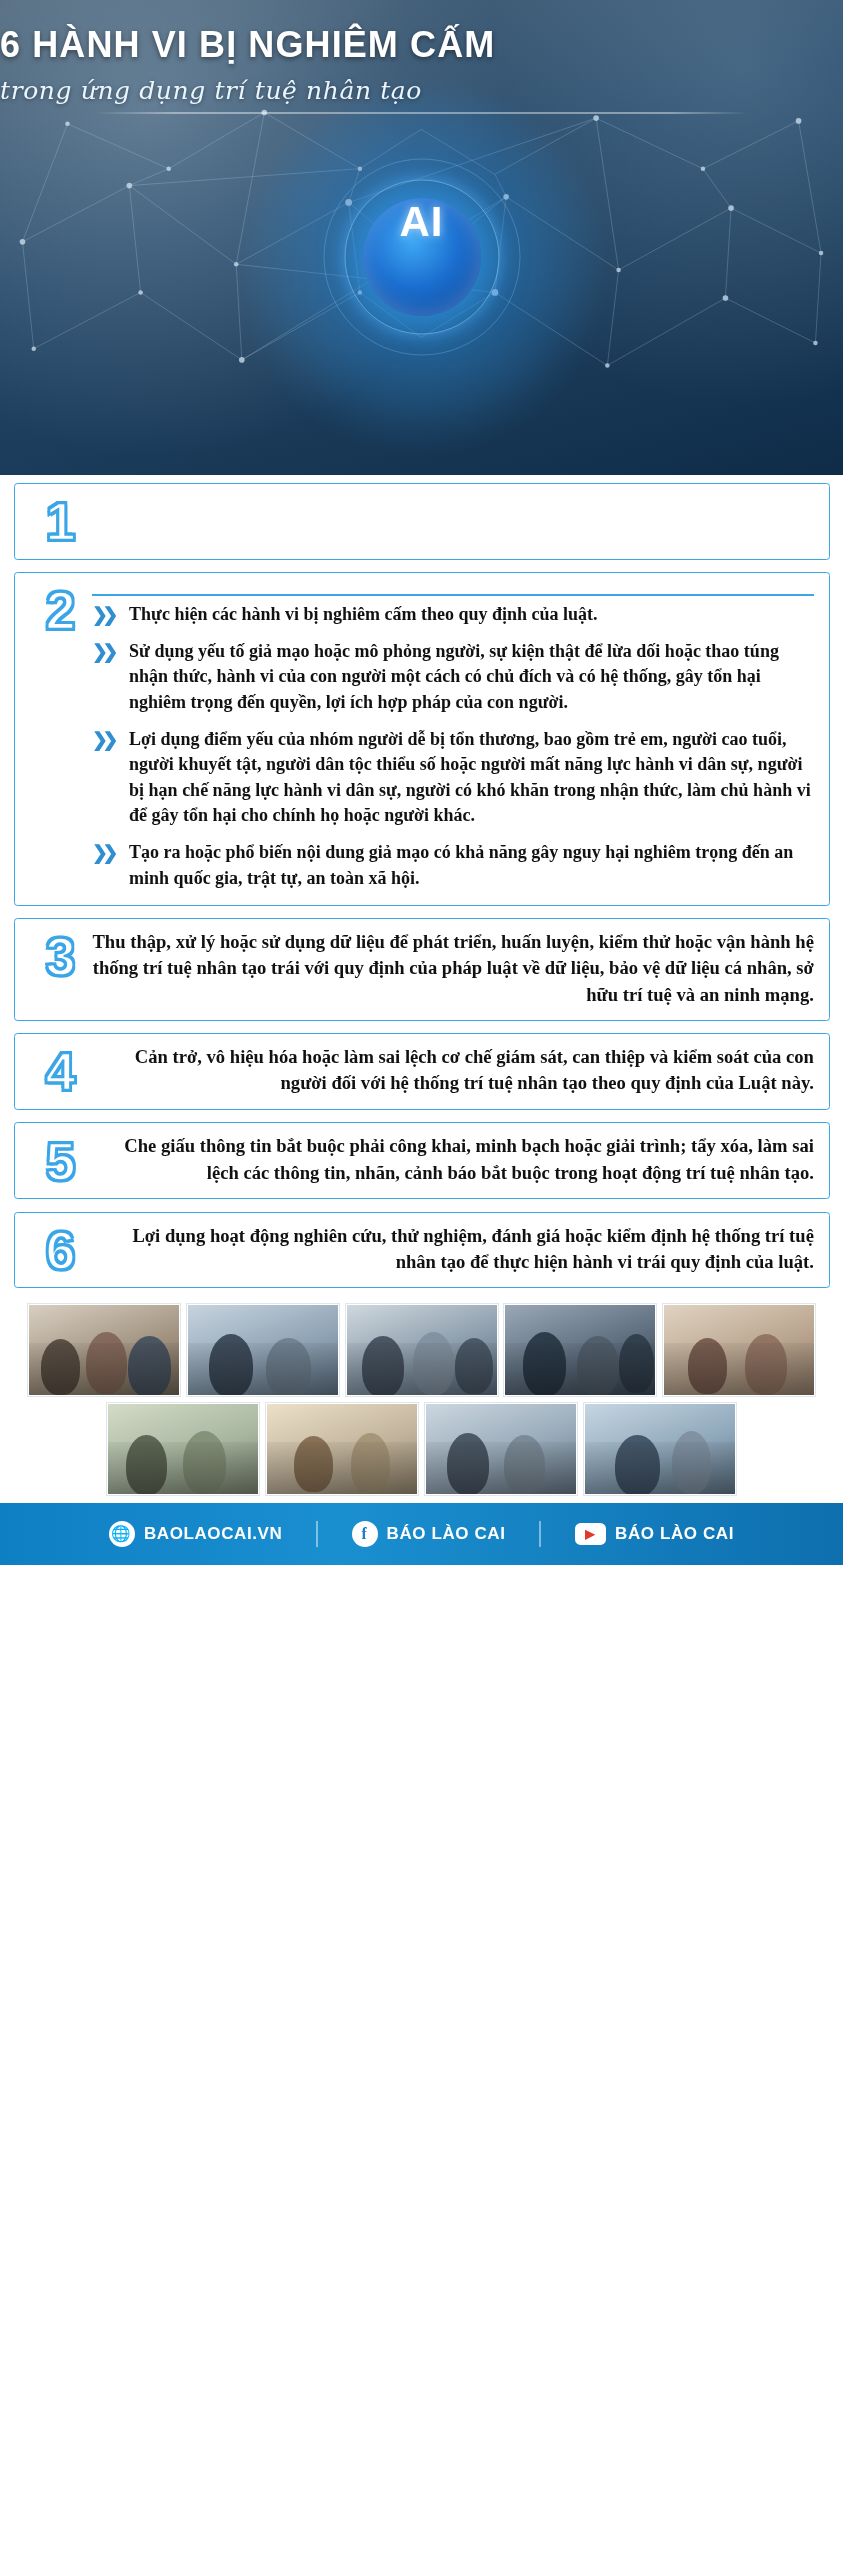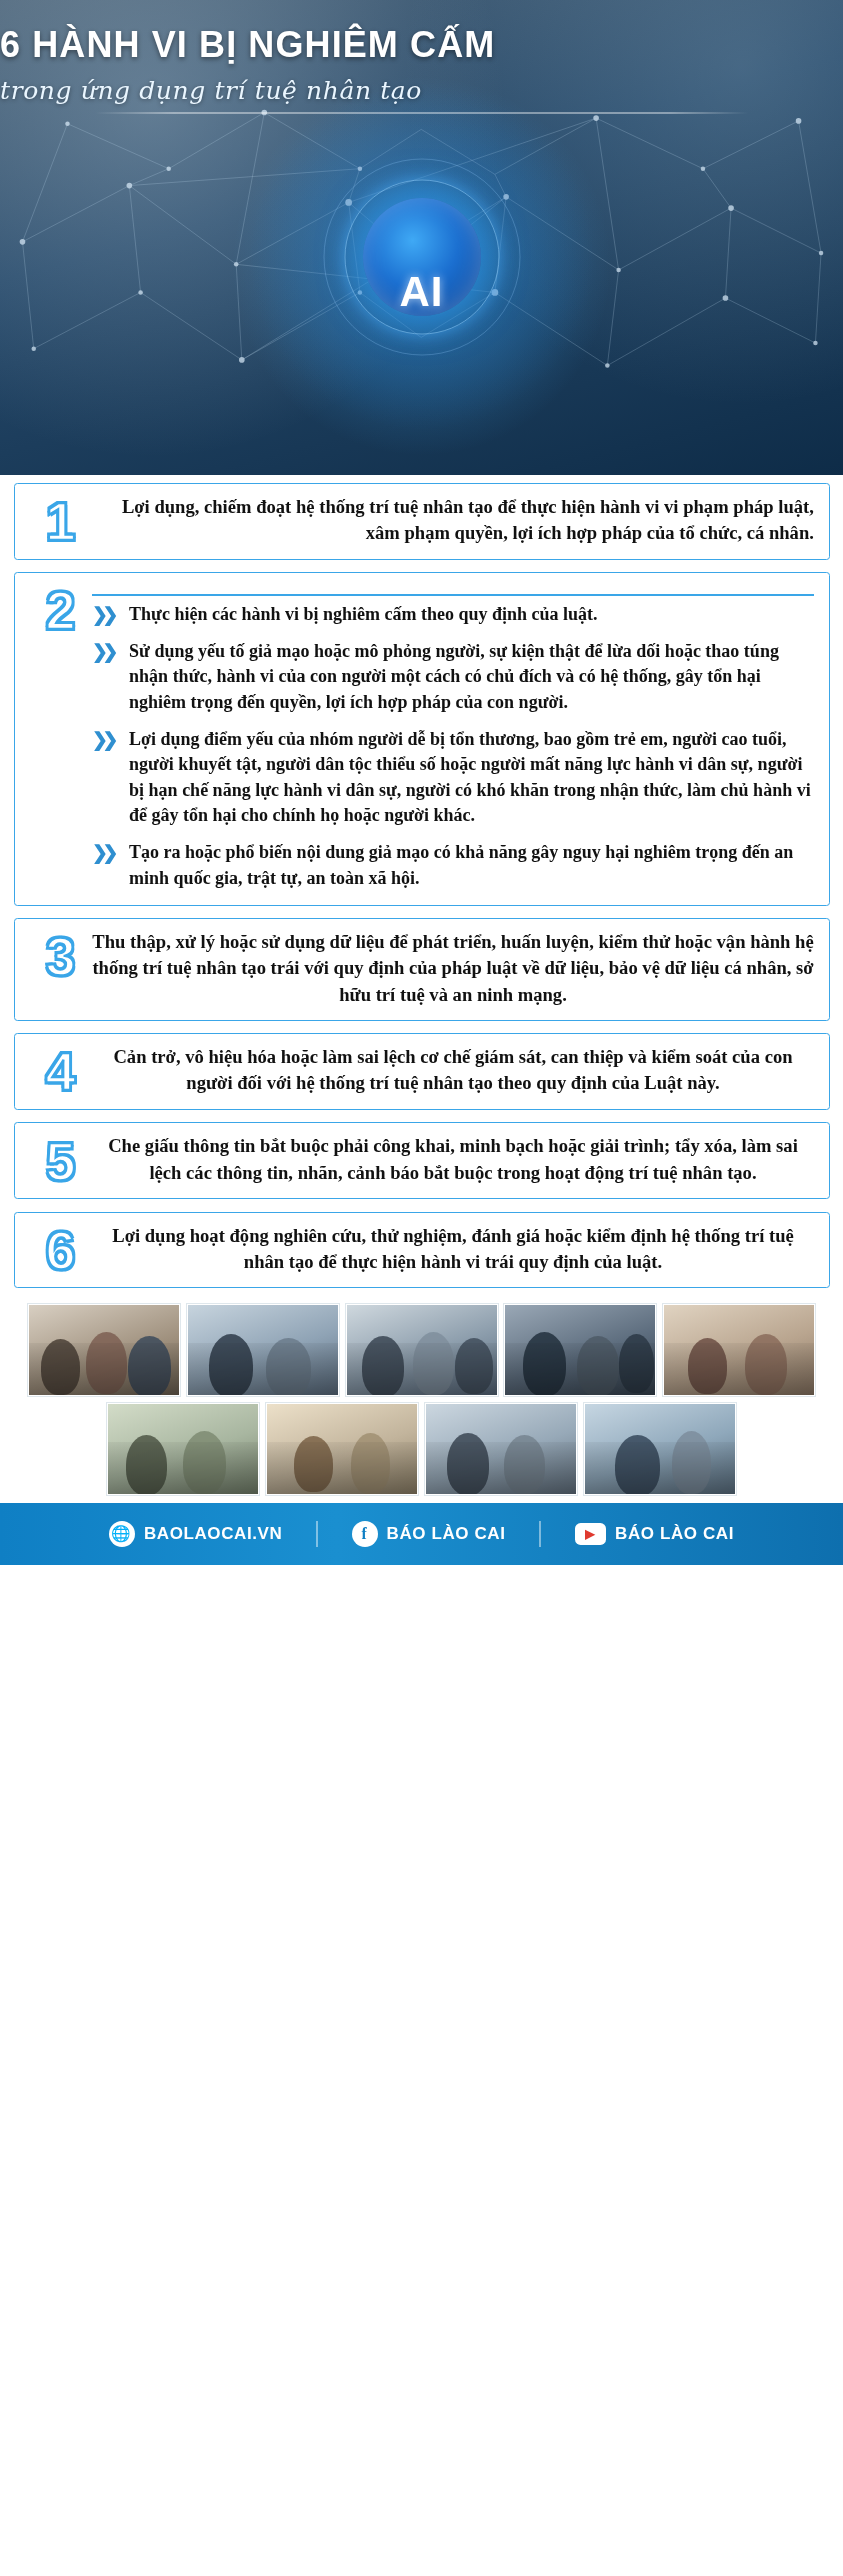--- a/index.html
+++ b/index.html
@@ -41,21 +41,21 @@
     pointer-events: none;
   }
   .ai-core {
     position: absolute;
     left: 50%; top: 54%;
     transform: translate(-50%, -50%);
     width: 118px; height: 118px;
     border-radius: 50%;
     background: radial-gradient(circle at 42% 36%, #3fa9f5 0%, #1b6fd0 45%, #0b3f8f 100%);
     box-shadow: 0 0 34px 10px rgba(40,150,235,0.55), inset 0 0 22.5px rgba(255,255,255,0.25);
-    display: flex; align-items: flex-end; justify-content: center;
+    display: flex; align-items: flex-start; justify-content: center;
   }
   .ai-ring {
     position: absolute;
     left: 50%; top: 54%;
     transform: translate(-50%, -50%);
     width: 155px; height: 155px;
     border-radius: 50%;
     border: 1.1px solid rgba(160,215,255,0.55);
     box-shadow: 0 0 15.8px rgba(90,180,255,0.45);
   }
@@ -134,21 +134,21 @@
   }
   .card-body { flex: 1; }
   .card-text {
     font-family: "Liberation Serif", serif;
     font-weight: bold;
     font-size: 18.6px;
     line-height: 1.42;
     color: #111111;
     text-align: right;
   }
-  .card-text.center { text-align: center; }
+  .card-text.center { text-align: right; }
 
   .card-two .card-text { text-align: center; }
   .divider {
     height: 1.7px;
     background: #3aa6e8;
     margin: 11.3px 0 4.5px 0;
     width: 100%;
   }
   .bullets { margin-top: 5.6px; }
   .bullet {
@@ -304,23 +304,20 @@
       <div class="hero-title">6 HÀNH VI BỊ NGHIÊM CẤM</div>
       <div class="hero-sub">trong ứng dụng trí tuệ nhân tạo</div>
       <div class="hero-sub-rule"></div>
     </div>
   </div>
 
   <div class="content">
 
     <div class="card">
       <div class="num">1</div>
-      <div class="card-body">
-        <div class="card-text">Lợi dụng, chiếm đoạt hệ thống trí tuệ nhân tạo để thực hiện hành vi vi phạm pháp luật, xâm phạm quyền, lợi ích hợp pháp của tổ chức, cá nhân.</div>
-      </div>
     </div>
 
     <div class="card card-two">
       <div class="num">2</div>
       <div class="card-body">
         <div class="divider"></div>
         <div class="bullets">
           <div class="bullet">
             <span class="chev">❯❯</span>
             <span class="bullet-text">Thực hiện các hành vi bị nghiêm cấm theo quy định của luật.</span>

